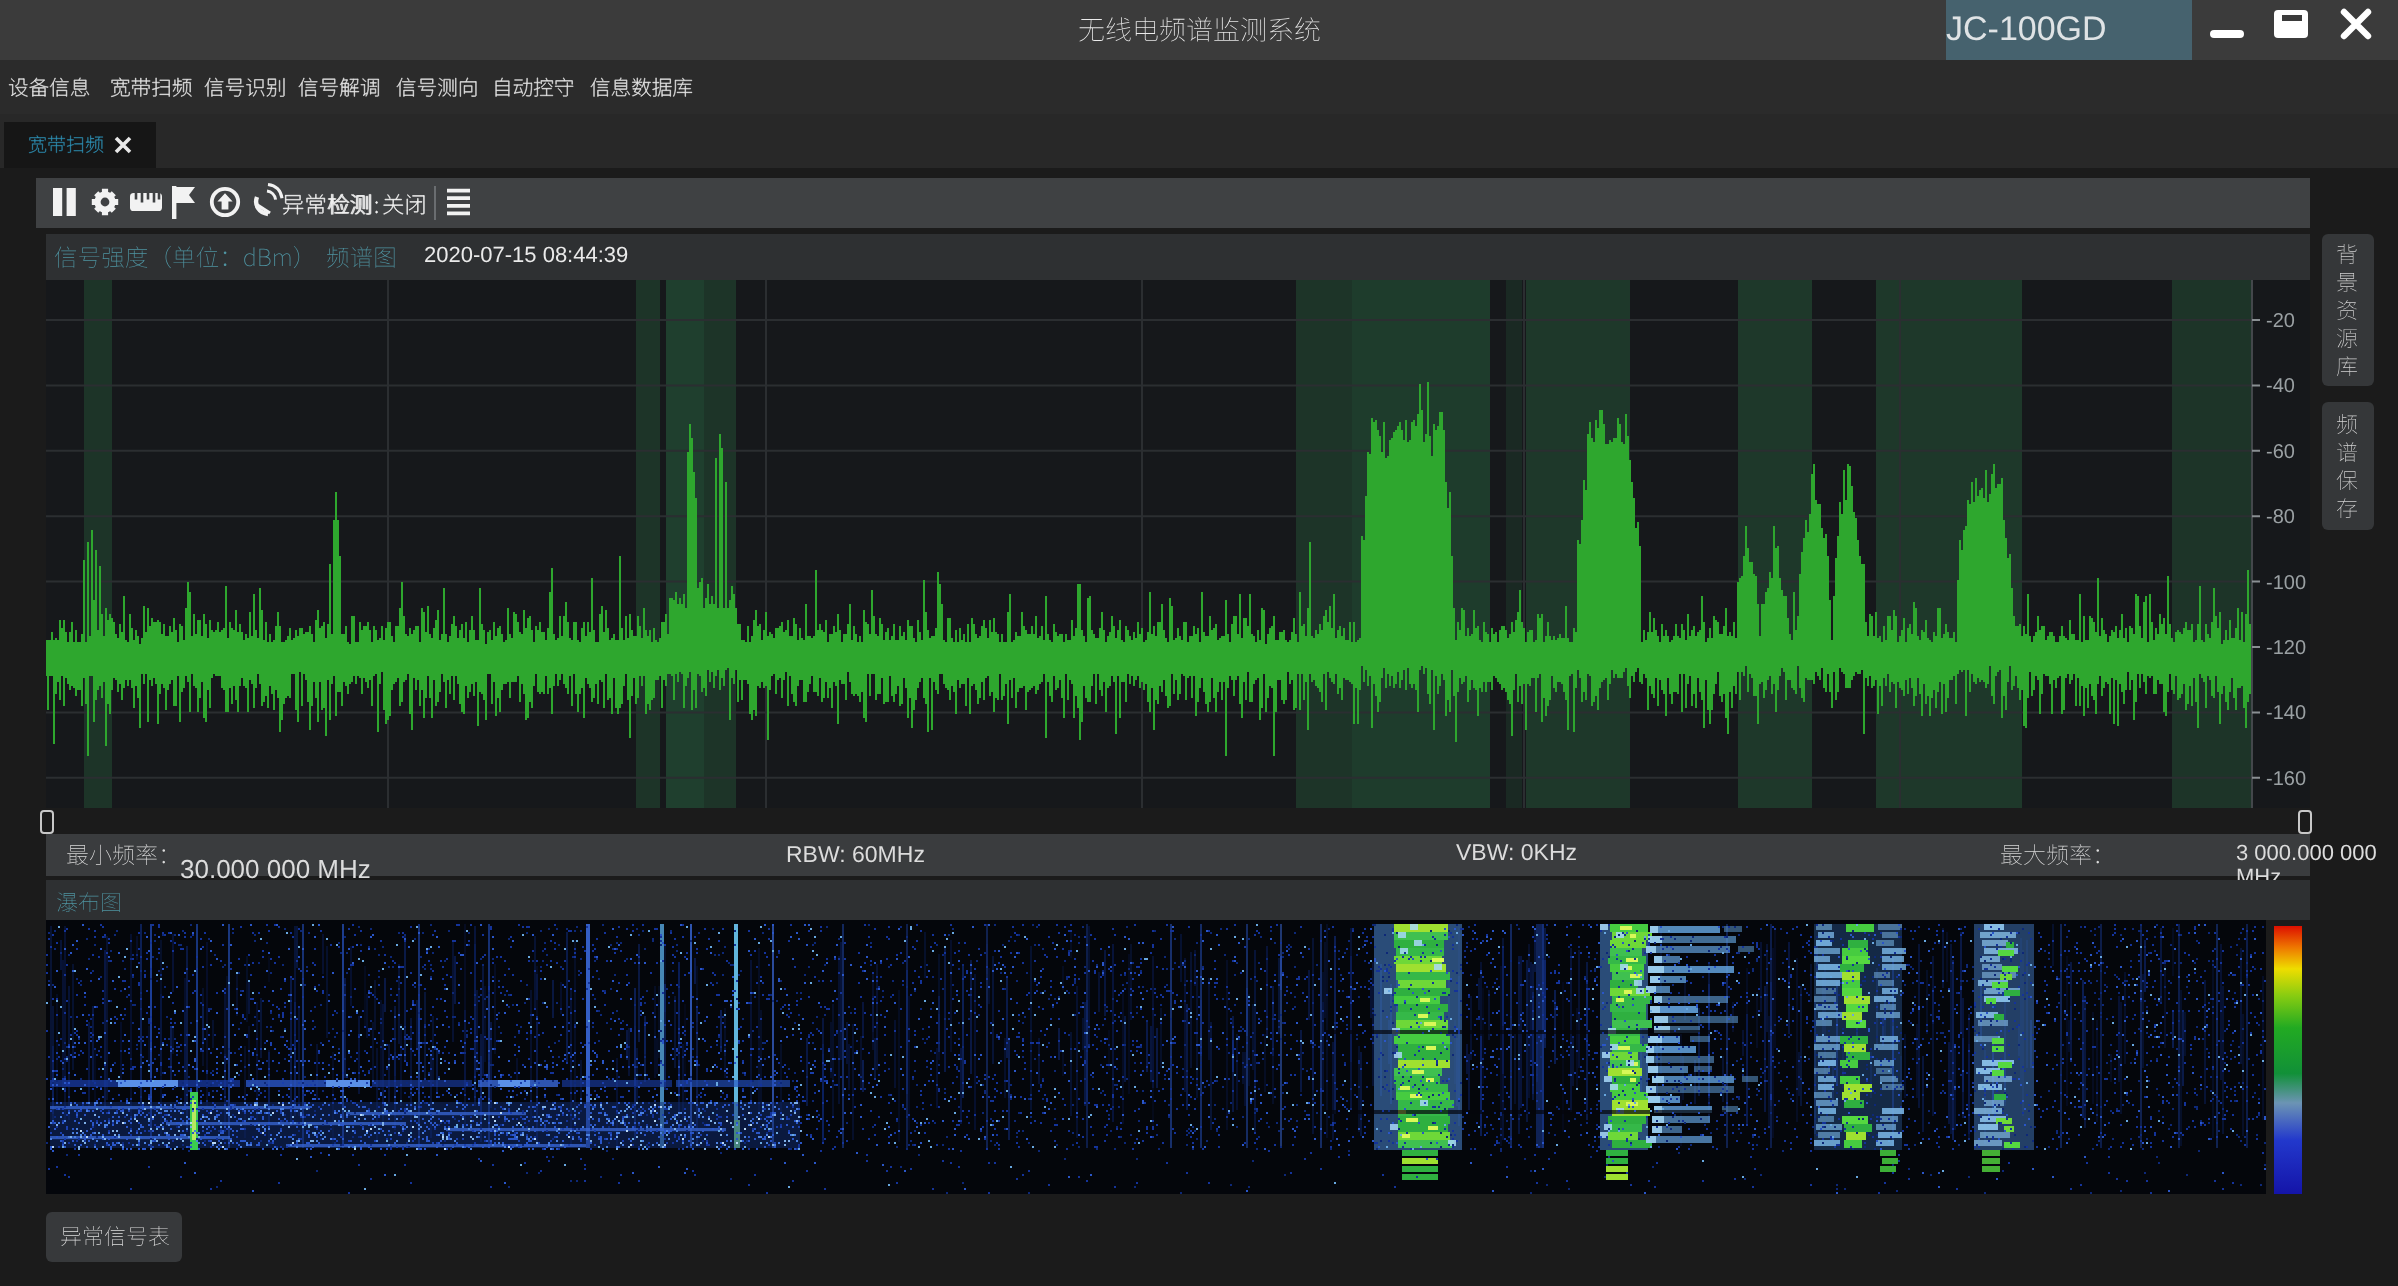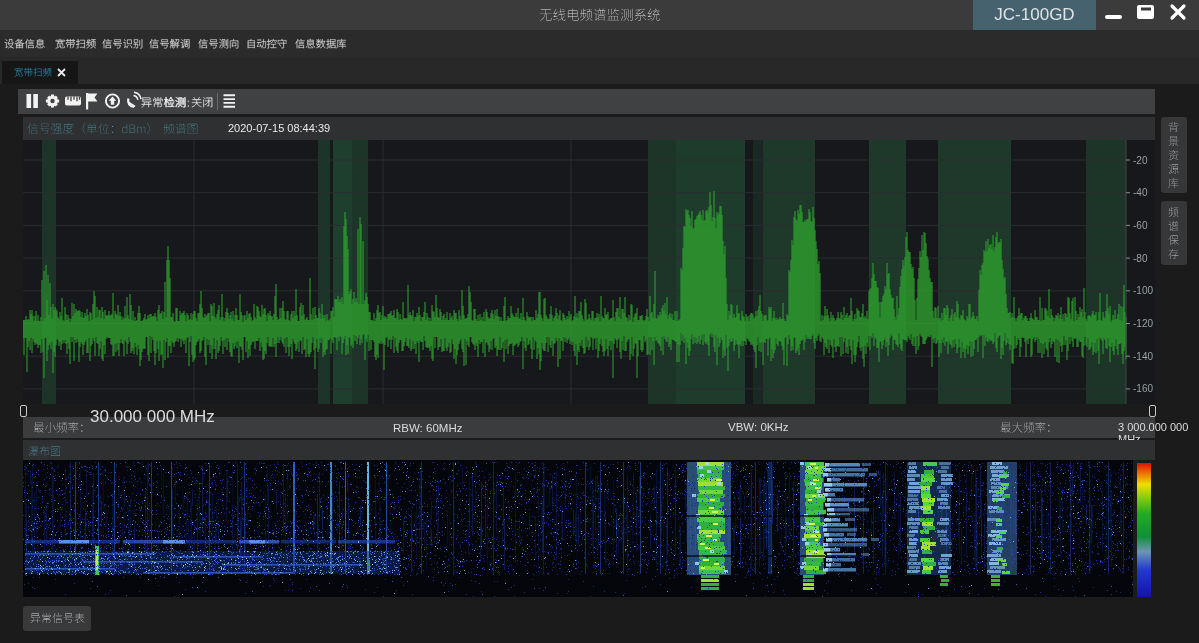--- a/index.html
+++ b/index.html
@@ -76,21 +76,21 @@
       <use href="#g7535" x="2000"></use>
       <use href="#g9891" x="3000"></use>
       <use href="#g8C31" x="4000"></use>
       <use href="#g76D1" x="5000"></use>
       <use href="#g6D4B" x="6000"></use>
       <use href="#g7CFB" x="7000"></use>
       <use href="#g7EDF" x="8000"></use>
     </g>
   </svg>
 <div class="abs" style="left:973px;top:0;width:123px;height:30px;background:#46626e"></div>
-<div class="abs" style="left:973px;top:0;width:123px;height:30px;line-height:30px;text-align:center;font-size:17px;color:#dfe3e5">JC-100GD</div>
+<div class="abs" style="left:973px;top:0;width:123px;height:30px;line-height:30px;text-align:left;font-size:17px;color:#dfe3e5">JC-100GD</div>
 <svg class="abs" style="left:1100px;top:0" width="99" height="30">
     <rect x="5" y="15" width="17" height="4" rx="2" fill="#fff"></rect>
     <rect x="37" y="5" width="17" height="14" rx="2" fill="#fff"></rect>
     <rect x="41" y="7.5" width="10" height="3" fill="#3b3b3b"></rect>
     <path d="M72 6 L84 18 M84 6 L72 18" stroke="#fff" stroke-width="3.2" stroke-linecap="round"></path>
   </svg>
 <div class="abs" style="left:0;top:30px;width:1199px;height:27px;background:#2b2b2b"></div>
 <svg class="tx " style="left:4.0px;top:37.0px" width="41" height="14">
     <g transform="translate(0,10.5) scale(0.010300,-0.010300)" fill="#e2e2e2" stroke="#e2e2e2" stroke-width="30">
       <use href="#g8BBE" x="0"></use>
@@ -238,21 +238,21 @@
       <use href="#gFF09" x="10116"></use>
     </g>
   </svg>
 <svg class="tx " style="left:163.0px;top:121.0px" width="35" height="17">
     <g transform="translate(0,12.0) scale(0.011800,-0.011800)" fill="#4f95a3">
       <use href="#g9891" x="0"></use>
       <use href="#g8C31" x="1000"></use>
       <use href="#g56FE" x="2000"></use>
     </g>
   </svg>
-<div class="abs" style="left:228px;top:122px;font-size:11px;color:#eaeaea">2020-07-15 08:44:39</div>
+<div class="abs" style="left:212px;top:122px;font-size:11px;color:#eaeaea">2020-07-15 08:44:39</div>
 <svg class="abs" style="left:23px;top:140px" width="1132" height="264">
     <rect width="1132" height="264" fill="#16181b"></rect>
     <rect x="19" y="0" width="14" height="264" fill="rgb(46,120,74)" fill-opacity="0.30"></rect>
     <rect x="295" y="0" width="12" height="264" fill="rgb(46,120,74)" fill-opacity="0.30"></rect>
     <rect x="310" y="0" width="19" height="264" fill="rgb(46,120,74)" fill-opacity="0.42"></rect>
     <rect x="329" y="0" width="16" height="264" fill="rgb(46,120,74)" fill-opacity="0.30"></rect>
     <rect x="625" y="0" width="28" height="264" fill="rgb(46,120,74)" fill-opacity="0.30"></rect>
     <rect x="653" y="0" width="69" height="264" fill="rgb(46,120,74)" fill-opacity="0.38"></rect>
     <rect x="730" y="0" width="8" height="264" fill="rgb(46,120,74)" fill-opacity="0.18"></rect>
     <rect x="740" y="0" width="52" height="264" fill="rgb(46,120,74)" fill-opacity="0.34"></rect>
@@ -277,21 +277,21 @@
 <div class="abs" style="left:23px;top:417px;width:1132px;height:21px;background:#3a3c3e"></div>
 <svg class="tx " style="left:33.0px;top:419.8px" width="58" height="16">
     <g transform="translate(0,11.7) scale(0.011500,-0.011500)" fill="#dcdcdc">
       <use href="#g6700" x="0"></use>
       <use href="#g5C0F" x="1000"></use>
       <use href="#g9891" x="2000"></use>
       <use href="#g7387" x="3000"></use>
       <use href="#gFF1A" x="4000"></use>
     </g>
   </svg>
-<div class="abs" style="left:90px;top:407px;font-size:17px;color:#dcdcdc">30.000 000 MHz</div>
+<div class="abs" style="left:90px;top:427px;font-size:13px;color:#dcdcdc">30.000 000 MHz</div>
 <div class="abs" style="left:393px;top:422px;font-size:11.5px;color:#dcdcdc">RBW: 60MHz</div>
 <div class="abs" style="left:728px;top:421px;font-size:11.5px;color:#dcdcdc">VBW: 0KHz</div>
 <svg class="tx " style="left:1000.0px;top:419.8px" width="58" height="16">
     <g transform="translate(0,11.7) scale(0.011500,-0.011500)" fill="#dcdcdc">
       <use href="#g6700" x="0"></use>
       <use href="#g5927" x="1000"></use>
       <use href="#g9891" x="2000"></use>
       <use href="#g7387" x="3000"></use>
       <use href="#gFF1A" x="4000"></use>
     </g>

